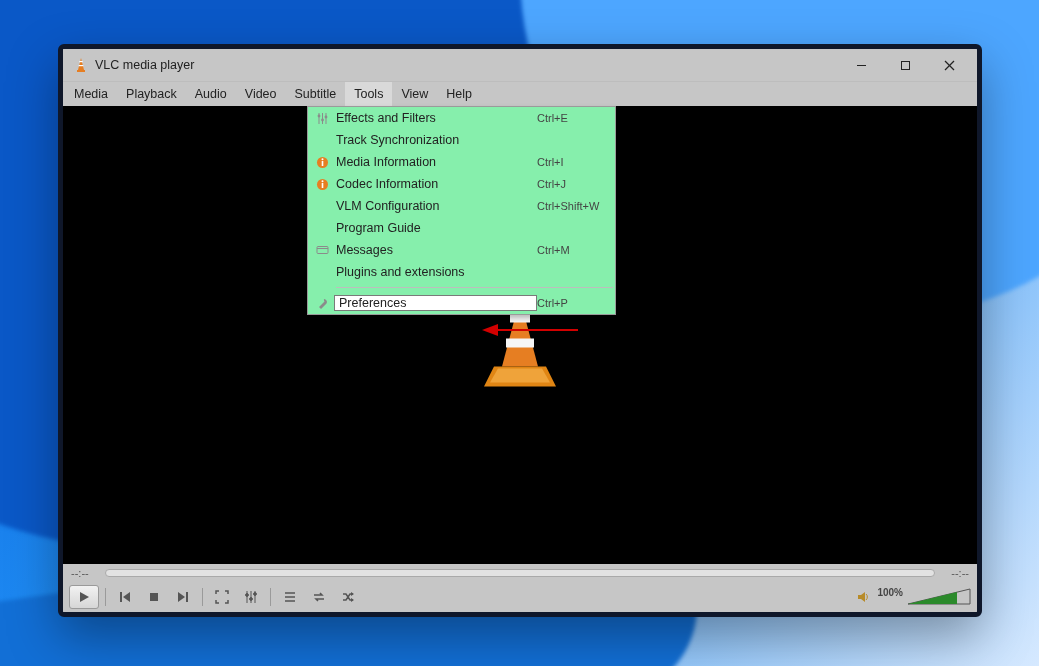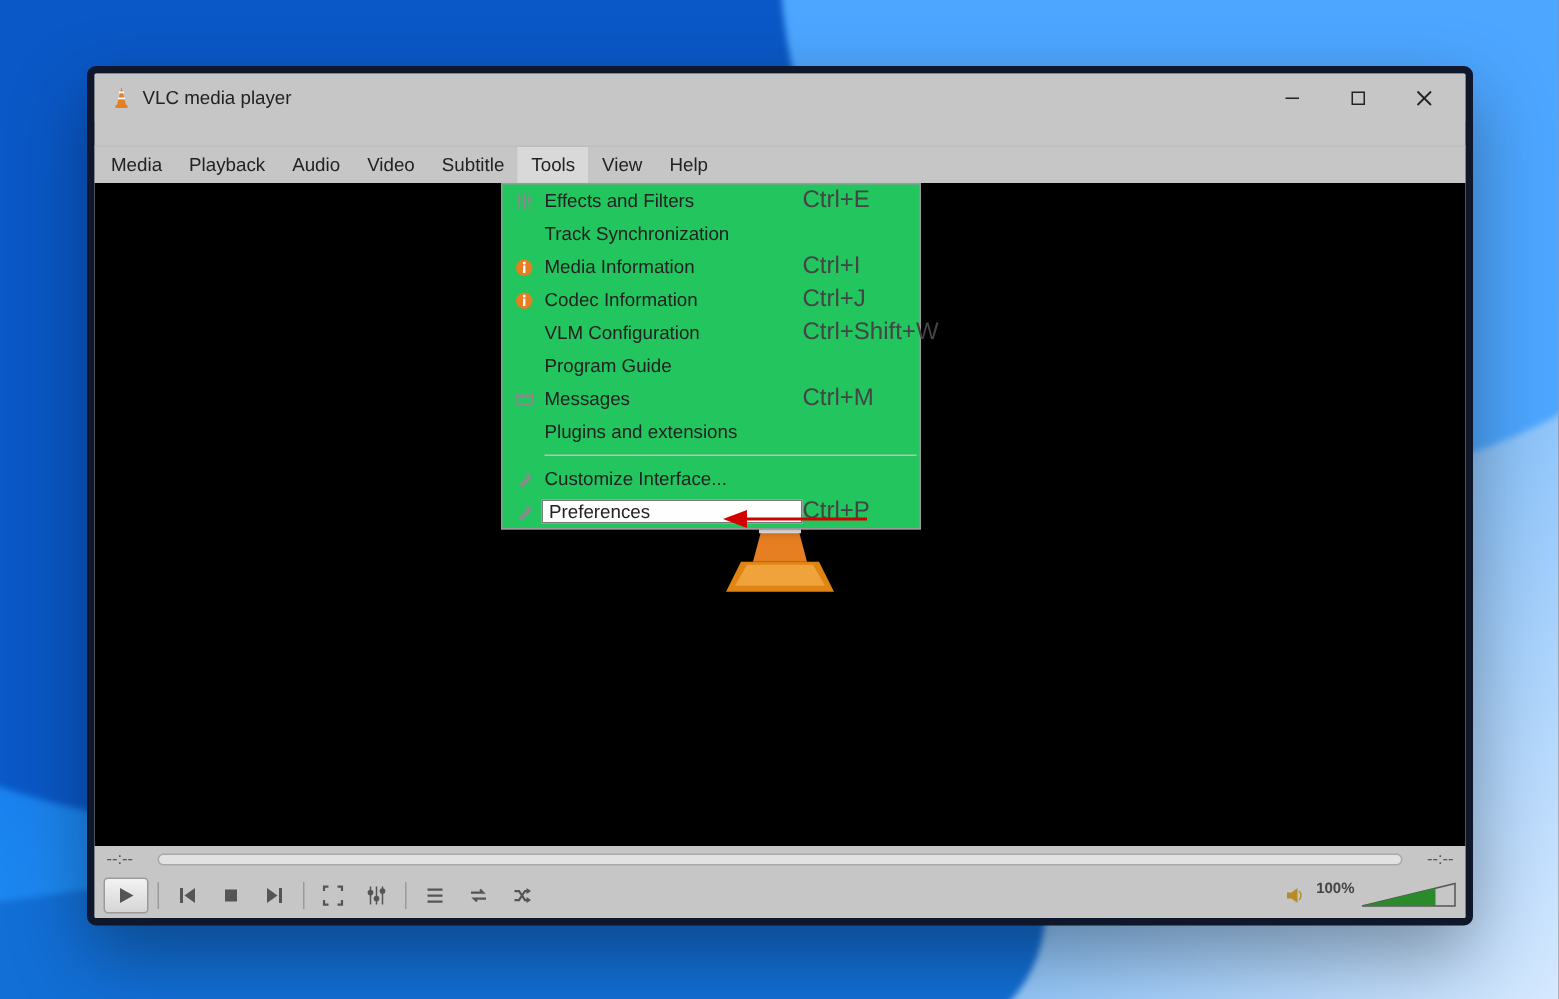--- a/index.html
+++ b/index.html
@@ -21,42 +21,42 @@
   display:flex; flex-direction:column; overflow:hidden;
 }
 
 .titlebar{ height:32px; display:flex; align-items:center; padding:0 6px 0 10px; background:#c6c6c6; }
 .titlebar .app-icon{ width:16px; height:16px; margin-right:6px; display:flex;align-items:center;justify-content:center; }
 .titlebar .title{ font-size:12.5px; color:#222; flex:1; }
 .winbtn{ width:44px; height:28px; display:flex; align-items:center; justify-content:center; color:#222;}
 .winbtn svg{width:11px;height:11px;}
 
 
-.menubar{ height:25px; display:flex; align-items:stretch; padding:0 2px; background:#c6c6c6; border-top:1px solid #bdbdbd;margin-top:16px; }
+.menubar{ height:25px; display:flex; align-items:stretch; padding:0 2px; background:#c6c6c6; border-top:1px solid #bdbdbd; }
 .menuitem{ padding:0 9px; font-size:12.5px; color:#222; display:flex; align-items:center; }
 .menuitem.open{background:#d9d9d9;}
 
 
 .video{ flex:1; background:#000; position:relative; }
 .cone{ position:absolute; left:50%; top:52%; transform:translate(-50%,-50%); }
 .cone svg{ display:block; }
 
 
 .dropdown{
-  position:absolute; left:271px; top:0px; width:280px;
-  background:#22c55e; border:1px solid #9a9a9a;
+  position:absolute; left:244px; top:0px; width:309px;
+  background:#86efac; border:1px solid #9a9a9a;
   box-shadow:2px 3px 5px rgba(0,0,0,.25); z-index:10;
 }
 .dd-row{ height:22px; display:flex; align-items:center; font-size:12.5px; color:#222; position:relative; }
 .dd-row.hl{ }
 .dd-icon{ width:28px; display:flex; justify-content:center; color:#8b8b8b; }
 .dd-icon svg{width:13px;height:13px;}
 .dd-label{ flex:1; white-space:nowrap; }
 .dd-label.boxed{ background:#fff; border:1px solid #7a7a7a; padding:0 4px; margin-left:-2px; }
-.dd-short{ width:78px; text-align:left; color:#444; font-size:16px; }
+.dd-short{ width:78px; text-align:left; color:#444; font-size:11px; }
 .dd-sep{ height:1px; background:#bdbdbd; margin:4px 2px 4px 28px; }
 
 
 .red-arrow{ position:absolute; left:417px; top:215px; z-index:11; pointer-events:none; }
 
 
 .footer{ background:#c6c6c6; }
 .seekrow{ display:flex; align-items:center; height:18px; padding:0 8px; gap:6px; }
 .time{ font-size:11px; color:#555; min-width:28px; }
 .seek{ flex:1; height:8px; background:#e2e2e2; border:1px solid #a9a9a9; border-radius:4px; }
@@ -192,29 +192,20 @@
           </span>
         <span class="dd-label">Messages</span>
         <span class="dd-short">Ctrl+M</span>
       </div>
       <div class="dd-row">
         <span class="dd-icon"></span>
         <span class="dd-label">Plugins and extensions</span>
         <span class="dd-short"></span>
       </div>
       <div class="dd-sep"></div>
-      <div class="dd-row">
-        <span class="dd-icon">
-            <svg viewBox="0 0 13 13">
-              <path d="M8 2a3 3 0 0 1 2.5 4.5L5 12l-2-2 5.5-5.5A3 3 0 0 1 8 2z" fill="currentColor"></path>
-            </svg>
-          </span>
-        <span class="dd-label">Customize Interface...</span>
-        <span class="dd-short"></span>
-      </div>
       <div class="dd-row hl">
         <span class="dd-icon">
             <svg viewBox="0 0 13 13">
               <path d="M8 2a3 3 0 0 1 2.5 4.5L5 12l-2-2 5.5-5.5A3 3 0 0 1 8 2z" fill="currentColor"></path>
             </svg>
           </span>
         <span class="dd-label boxed">Preferences</span>
         <span class="dd-short">Ctrl+P</span>
       </div>
     </div>

